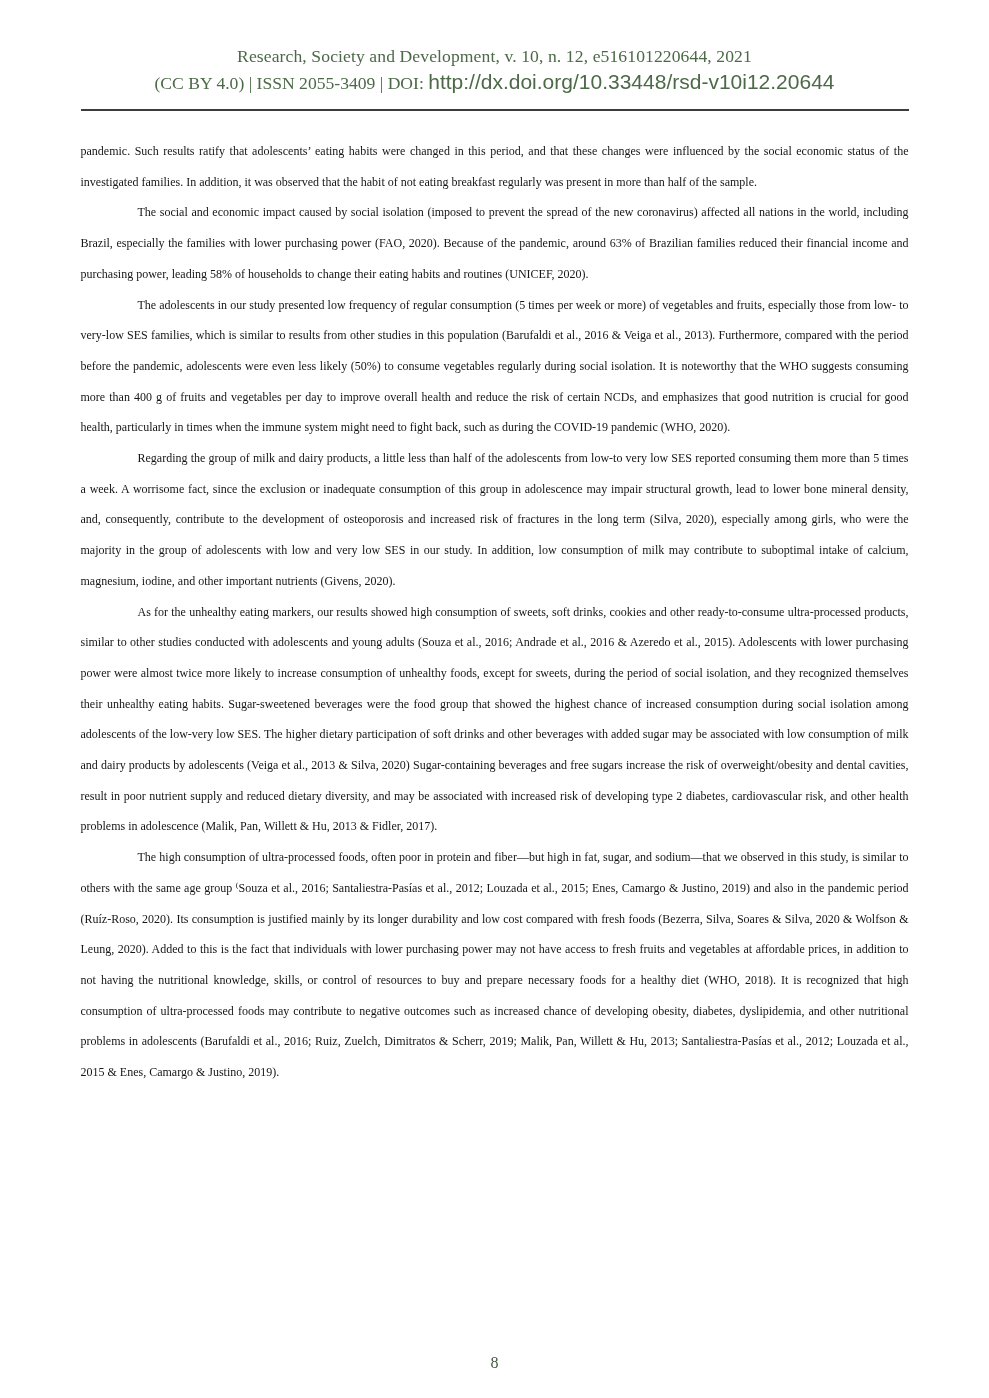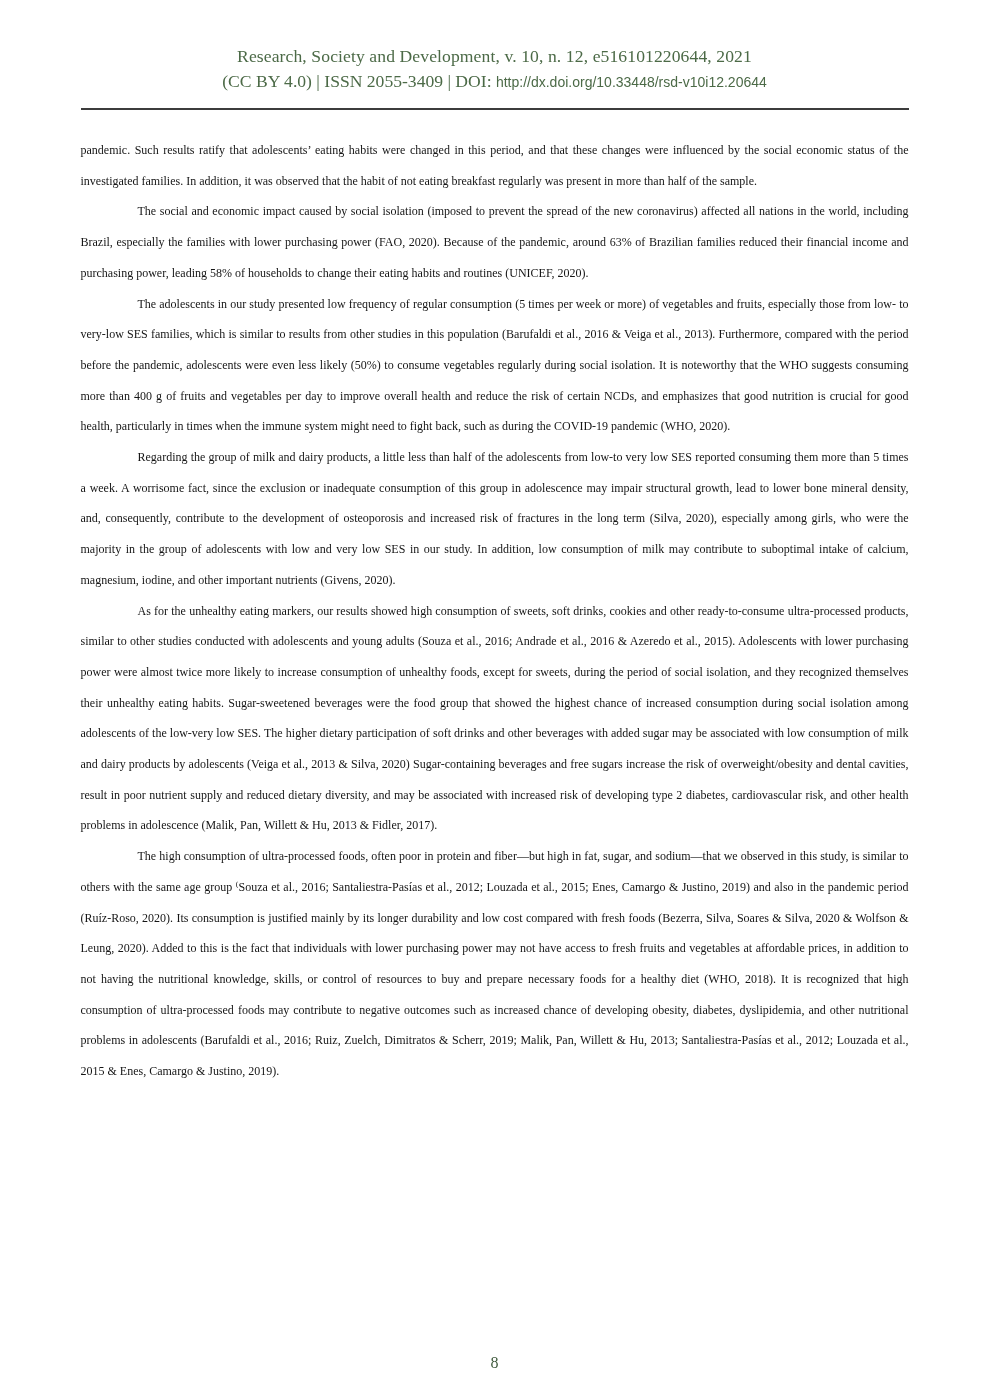--- a/index.html
+++ b/index.html
@@ -22,21 +22,21 @@
     text-align: center;
     color: #4c6a47;
     font-size: 17.6px;
     line-height: 25px;
   }
   .doc-header .h-line1 {
     letter-spacing: 0.1px;
   }
   .doc-header .doi-url {
     font-family: "Liberation Sans", "DejaVu Sans", sans-serif;
-    font-size: 14px;
+    font-size: 21px;
   }
   .header-rule {
     border: none;
     border-top: 2px solid #3c3c3c;
     margin: 13px 0 0 0;
   }
   .doc-body {
     margin-top: 25px;
     color: #151515;
     font-size: 12px;

